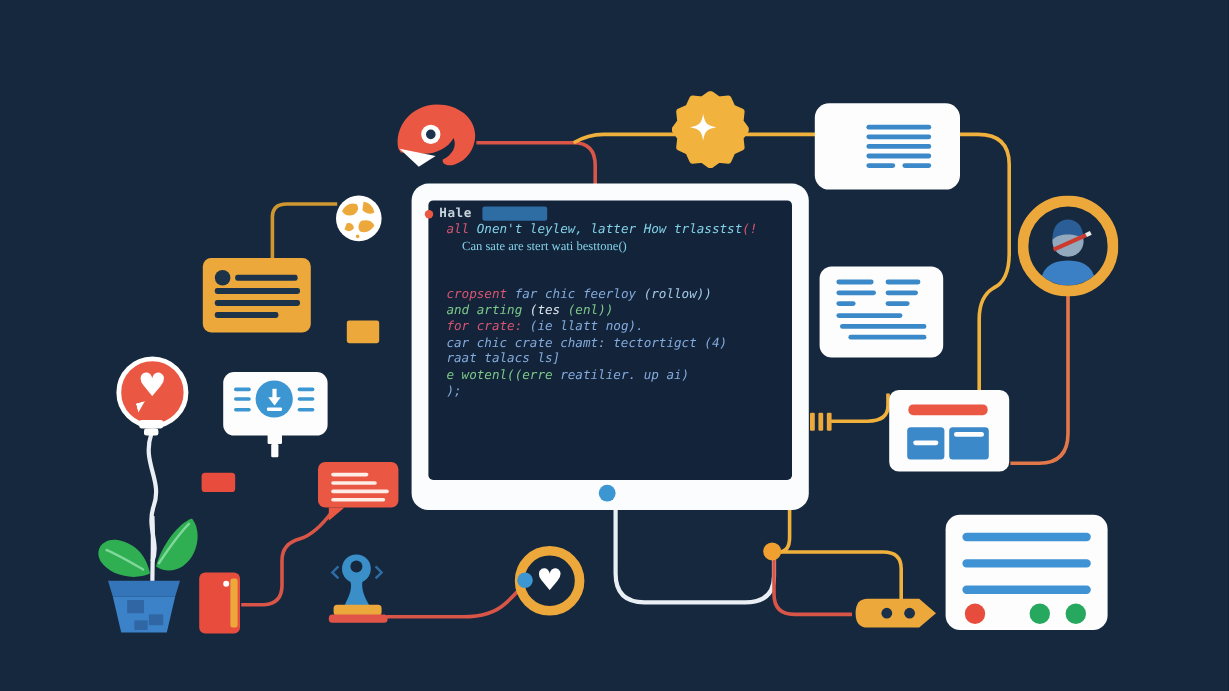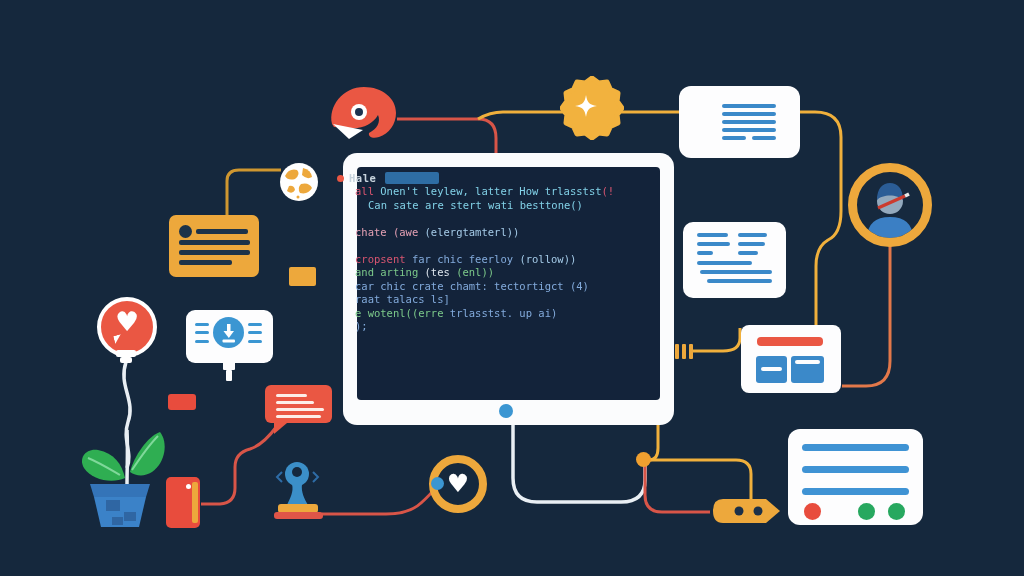--- a/index.html
+++ b/index.html
@@ -8,23 +8,23 @@
   .el{position:absolute;z-index:2;}
   .card{position:absolute;z-index:2;background:#fdfdfe;border-radius:10px;}
   .bar{position:absolute;background:#3b89c9;border-radius:2px;}
   .dot{position:absolute;border-radius:50%;}
   .z3{z-index:3;}
   
   .monitor{left:343px;top:153px;width:331px;height:272px;background:#fbfcfd;border-radius:14px;}
   .screen{position:absolute;left:14px;top:14px;width:303px;height:233px;background:#13233a;border-radius:4px;overflow:hidden;}
   .bezel-dot{left:499px;top:404px;width:14px;height:14px;background:#3b96d2;}
   
-  .code{position:absolute;left:335px;top:171px;width:312px;z-index:2;font-family:"DejaVu Sans Mono",monospace;font-size:10.5px;}
+  .code{position:absolute;left:352px;top:171px;width:312px;z-index:2;font-family:"DejaVu Sans Mono",monospace;font-size:10.5px;}
   .code-line{height:13.5px;line-height:13.5px;white-space:pre;}
-  .ind1{padding-left:20px;}
+  .ind1{padding-left:20px;font-style:italic;}
   .ind2{padding-left:33px;}
   .code-head{display:flex;align-items:center;height:14px;}
   .head-dot{width:7px;height:7px;border-radius:50%;background:#ea5743;margin:0 5px 0 2px;}
   .head-label{color:#c7d3dd;font-weight:bold;font-size:10.5px;letter-spacing:.5px;}
   .head-tab{width:54px;height:12px;background:#2e6da4;border-radius:2px;margin-left:9px;}
   
   .tooth{position:absolute;width:4px;height:15px;background:#eda83c;border-radius:1px;z-index:2;}
   .bubble-tail{position:absolute;width:0;height:0;border-top:11px solid #ea5743;border-right:13px solid transparent;}
   .heart{color:#fff;text-align:center;}
 </style>
@@ -53,29 +53,29 @@
     <div class="screen"></div>
   </div>
   <div class="code">
     <div class="code-head">
       <span class="head-dot"></span>
       <span class="head-label">Hale</span>
       <span class="head-tab"></span>
     </div>
     <div id="code-lines">
         <div class="code-line ind1"><span style="color: rgb(216, 85, 112);">all</span><span style="color: rgb(130, 210, 232);"> Onen't leylew, latter How trlasstst</span><span style="color: rgb(216, 85, 112);">(!</span></div>
-        <div class="code-line ind2"><span style="color: rgb(130, 210, 232);">Can sate are stert wati besttone()</span></div>
+        <div class="code-line ind2"><span style="color: rgb(130, 210, 232); font-family: Liberation Serif, serif;">Can sate are stert wati besttone()</span></div>
         <div class="code-line ind1">&nbsp;</div>
-        <div class="code-line ind1"><span style="color: rgb(228, 160, 180);">chate (awe </span><span style="color: rgb(165, 203, 232);">(elergtamterl))</span></div>
         <div class="code-line ind1">&nbsp;</div>
         <div class="code-line ind1"><span style="color: rgb(216, 85, 112);">cropsent </span><span style="color: rgb(131, 171, 220);">far chic feerloy </span><span style="color: rgb(165, 203, 232);">(rollow))</span></div>
         <div class="code-line ind1"><span style="color: rgb(124, 201, 138);">and arting </span><span style="color: rgb(221, 230, 238);">(tes </span><span style="color: rgb(124, 201, 138); text-align: center;">(enl))</span></div>
+        <div class="code-line ind1"><span style="color: rgb(216, 85, 112);">for crate: </span><span style="color: rgb(131, 171, 220);">(ie llatt nog).</span></div>
         <div class="code-line ind1"><span style="color: rgb(131, 171, 220);">car chic crate chamt: tectortigct (4)</span></div>
         <div class="code-line ind1"><span style="color: rgb(131, 171, 220);">raat talacs ls]</span></div>
-        <div class="code-line ind1"><span style="color: rgb(124, 201, 138); text-align: right;">e wotenl((erre </span><span style="color: rgb(131, 171, 220);">trlasstst. up ai)</span></div>
+        <div class="code-line ind1"><span style="color: rgb(124, 201, 138); text-align: right;">e wotenl((erre </span><span style="color: rgb(131, 171, 220);">reatilier. up ai)</span></div>
         <div class="code-line ind1"><span style="color: rgb(131, 171, 220);">);</span></div>
       </div>
   </div>
   <div class="dot bezel-dot z3"></div>
 
   <svg class="el" style="left:323px;top:80px;" width="80" height="64" viewBox="0 0 80 64">
     <path d="M 9 44 C 5 26 20 7 41 7 C 59 7 73 18 73 33 C 73 44 66 54 56 57 C 50 59 45 57 46 53 C 54 49 58 42 55 35 C 50 44 39 49 28 48 L 11 47 Z" fill="#ea5743"></path>
     <polygon points="10,44 40,50 26,59" fill="#ffffff"></polygon>
     <circle cx="36" cy="32" r="8" fill="#ffffff"></circle>
     <circle cx="36" cy="32" r="4" fill="#1c3350"></circle>

